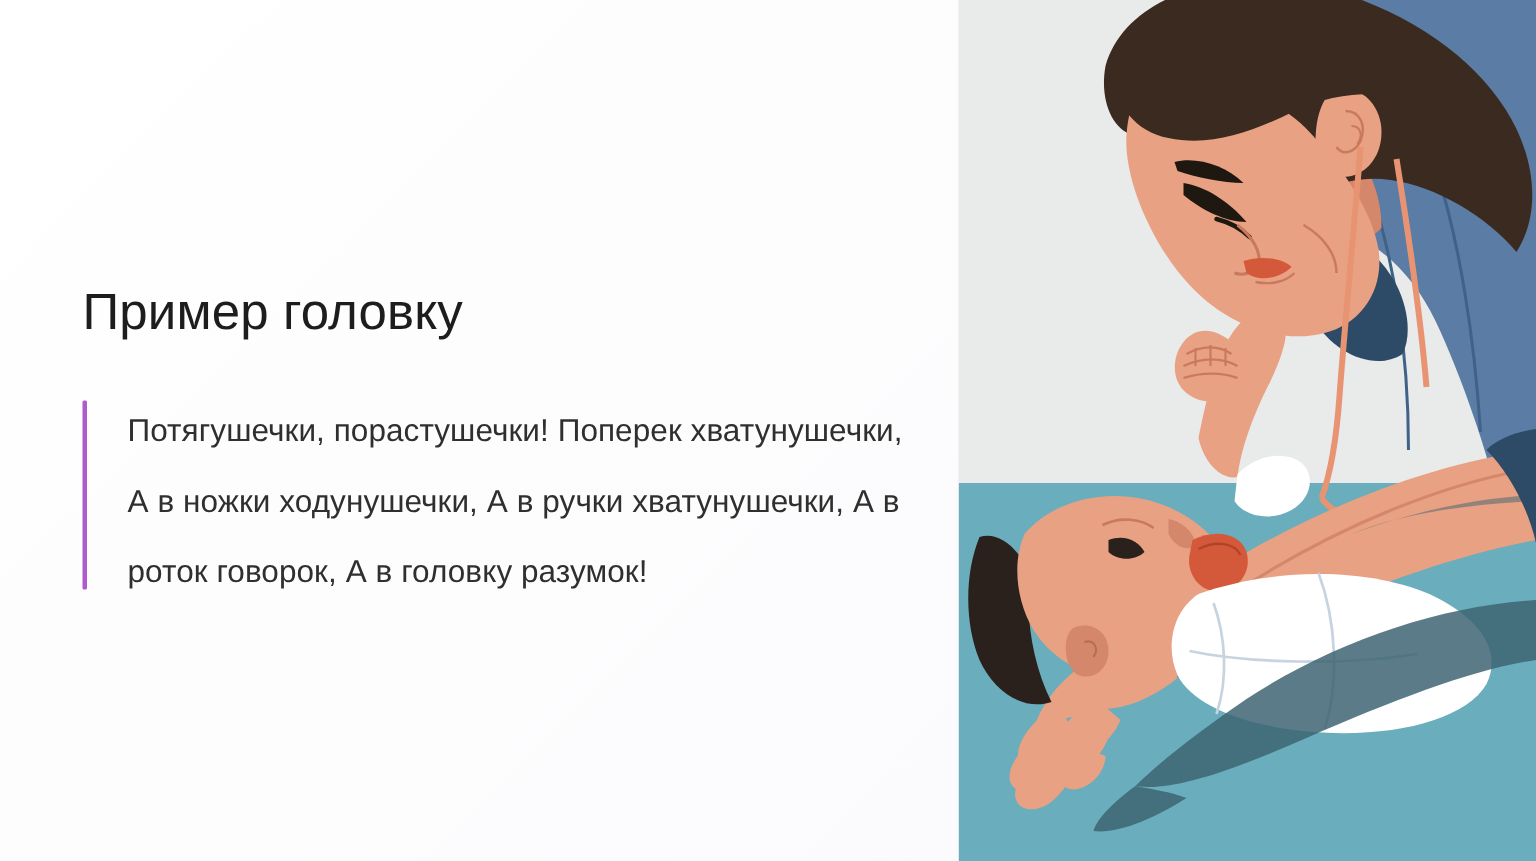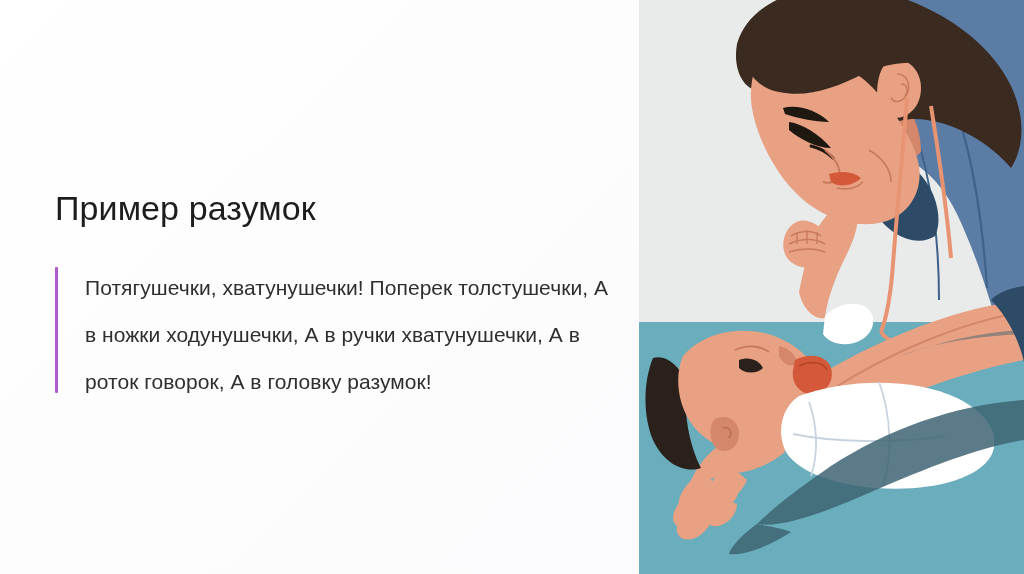--- a/index.html
+++ b/index.html
@@ -84,25 +84,25 @@
     height: 574px;
   }
 </style>
 </head>
 <body>
 
 <div id="slide">
 
   <div class="left-panel">
 
-    <div class="slide-title">Пример разумок</div>
+    <div class="slide-title">Пример головку</div>
 
     <div class="body-block">
       <div class="accent-bar"></div>
-      <p class="body-text">Потягушечки, хватунушечки! Поперек толстушечки, А в ножки ходунушечки, А в ручки хватунушечки, А в роток говорок, А в головку разумок!</p>
+      <p class="body-text">Потягушечки, порастушечки! Поперек хватунушечки, А в ножки ходунушечки, А в ручки хватунушечки, А в роток говорок, А в головку разумок!</p>
     </div>
 
   </div>
 
   <div class="art-panel">
     <svg viewBox="0 0 385 574" xmlns="http://www.w3.org/2000/svg">
       <defs>
         <clipPath id="panelClip">
           <rect x="0" y="0" width="385" height="574"></rect>
         </clipPath>

